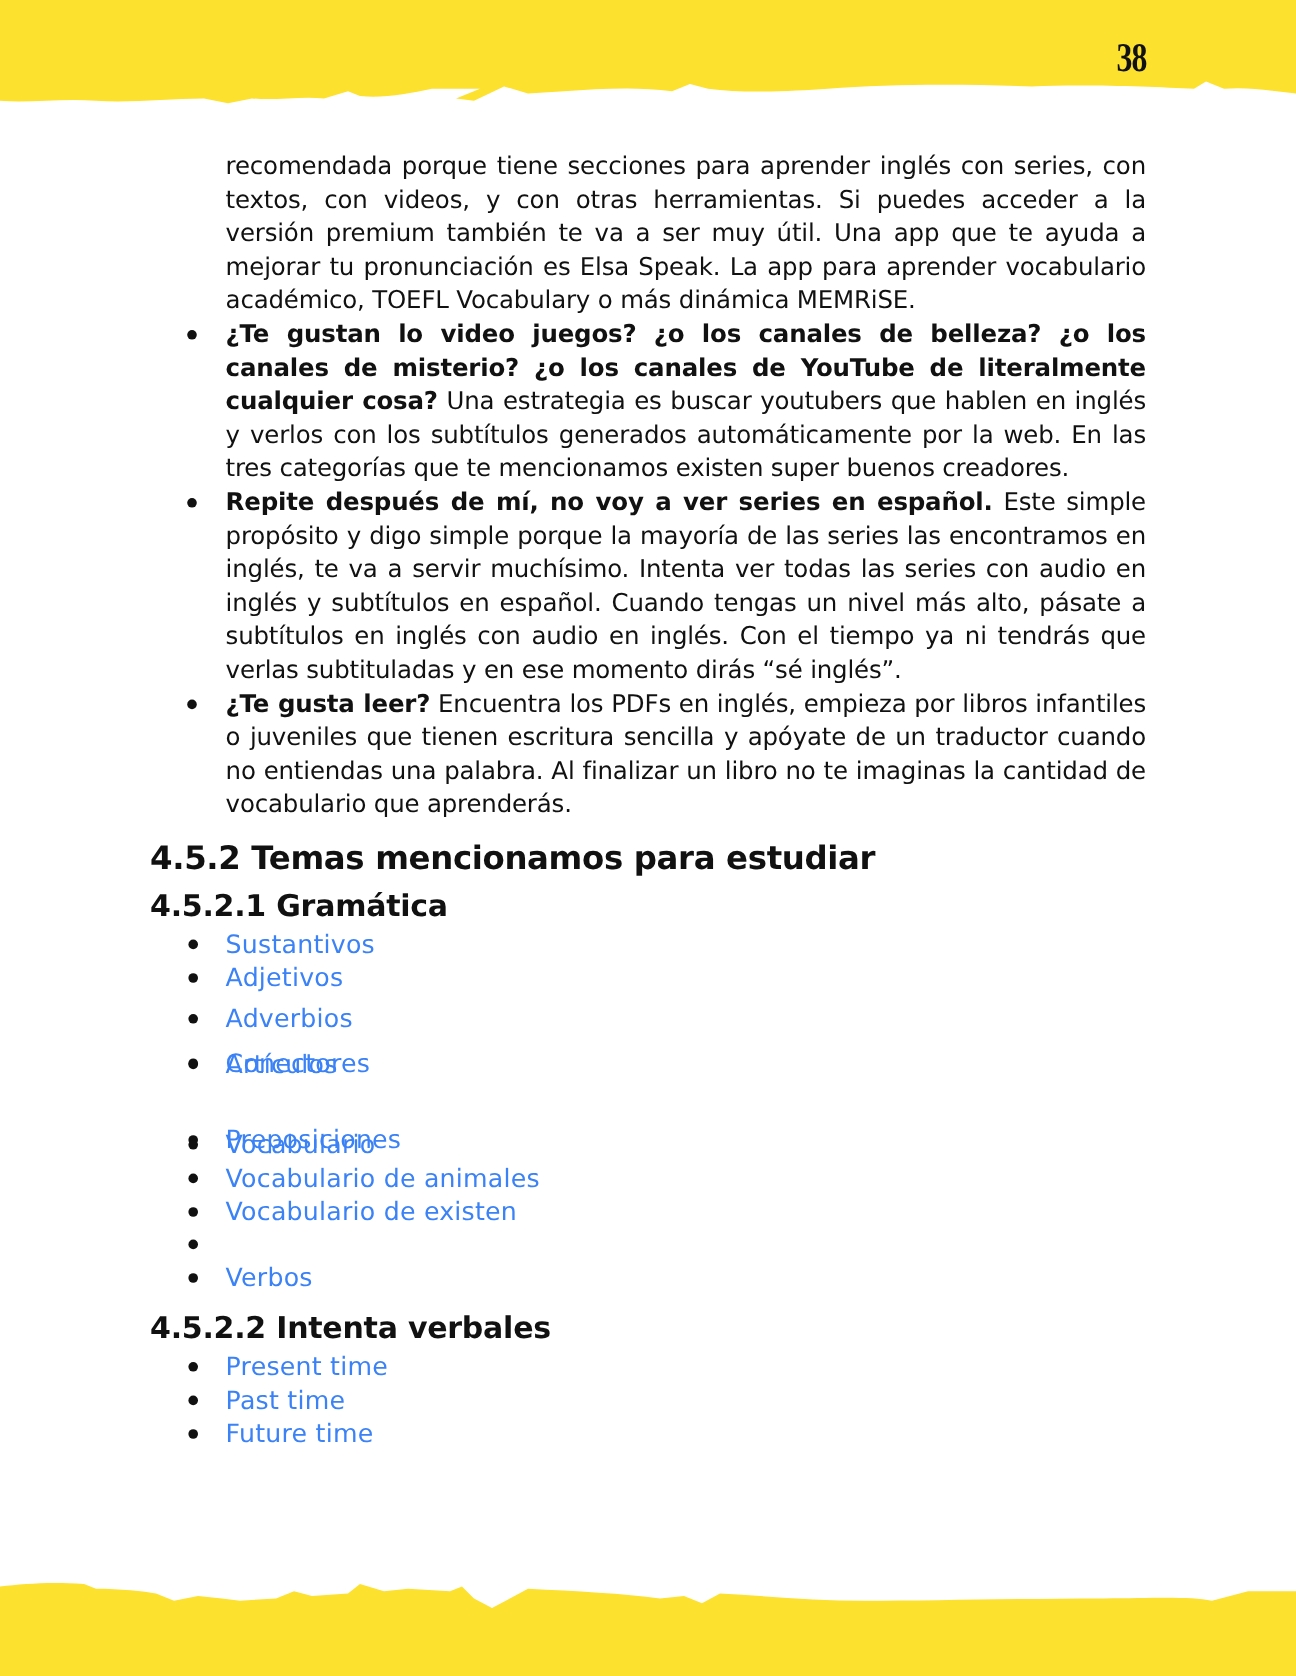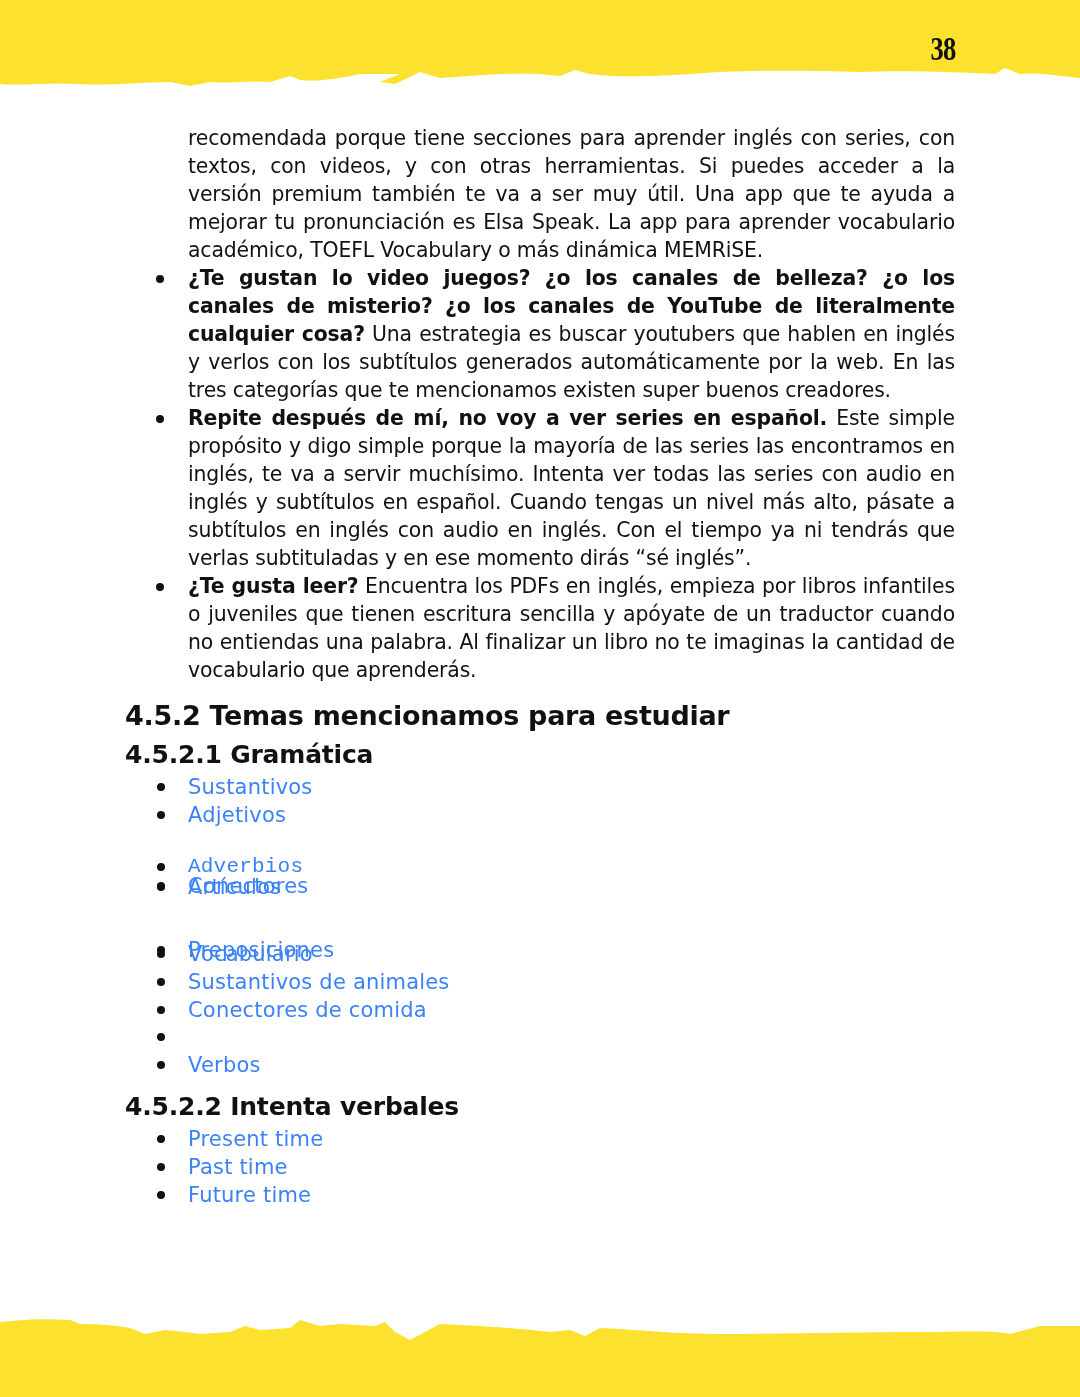--- a/index.html
+++ b/index.html
@@ -94,43 +94,43 @@
     <span class="txt">Sustantivos</span>
   </div>
 <div class="list-item" style="top:801px;">
     <span class="dot"></span>
     <span class="txt">Adjetivos</span>
   </div>
 <div class="list-item" style="top:873px;">
     <span class="dot"></span>
     <span class="txt">Artículos</span>
   </div>
-<div class="list-item" style="top:853px;font-family:Liberation Mono, monospace;">
+<div class="list-item" style="top:835px;">
     <span class="dot"></span>
     <span class="txt">Adverbios</span>
   </div>
 <div class="list-item" style="top:936px;padding-left:21px;">
     <span class="dot"></span>
     <span class="txt">Preposiciones</span>
   </div>
 <div class="list-item" style="top:872px;">
     <span class="dot"></span>
     <span class="txt">Conectores</span>
   </div>
 <div class="list-item" style="top:940px;">
     <span class="dot"></span>
     <span class="txt">Vocabulario</span>
   </div>
 <div class="list-item" style="top:968px;">
     <span class="dot"></span>
-    <span class="txt">Sustantivos de animales</span>
+    <span class="txt">Vocabulario de animales</span>
   </div>
 <div class="list-item" style="top:996px;">
     <span class="dot"></span>
-    <span class="txt">Conectores de comida</span>
+    <span class="txt">Vocabulario de existen</span>
   </div>
 <div class="list-item" style="top:1023px;">
     <span class="dot"></span>
   </div>
 <div class="list-item" style="top:1051px;">
     <span class="dot"></span>
     <span class="txt">Verbos</span>
   </div>
 
 <h3 class="h3" style="top:1092px;">4.5.2.2 Intenta verbales</h3>

